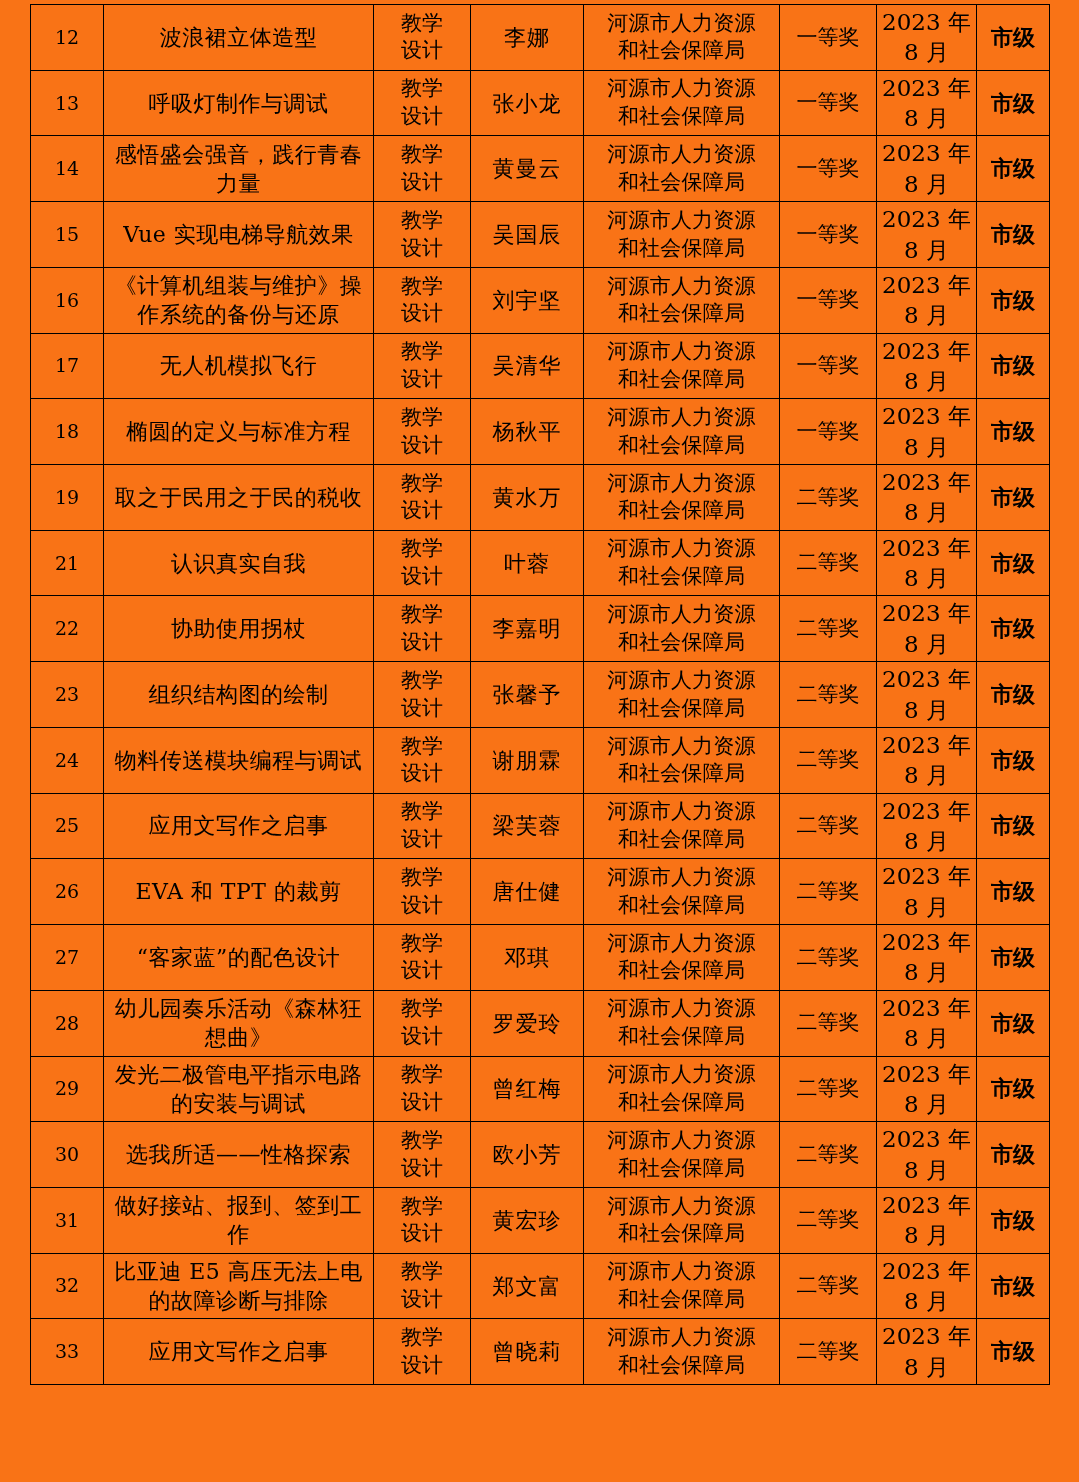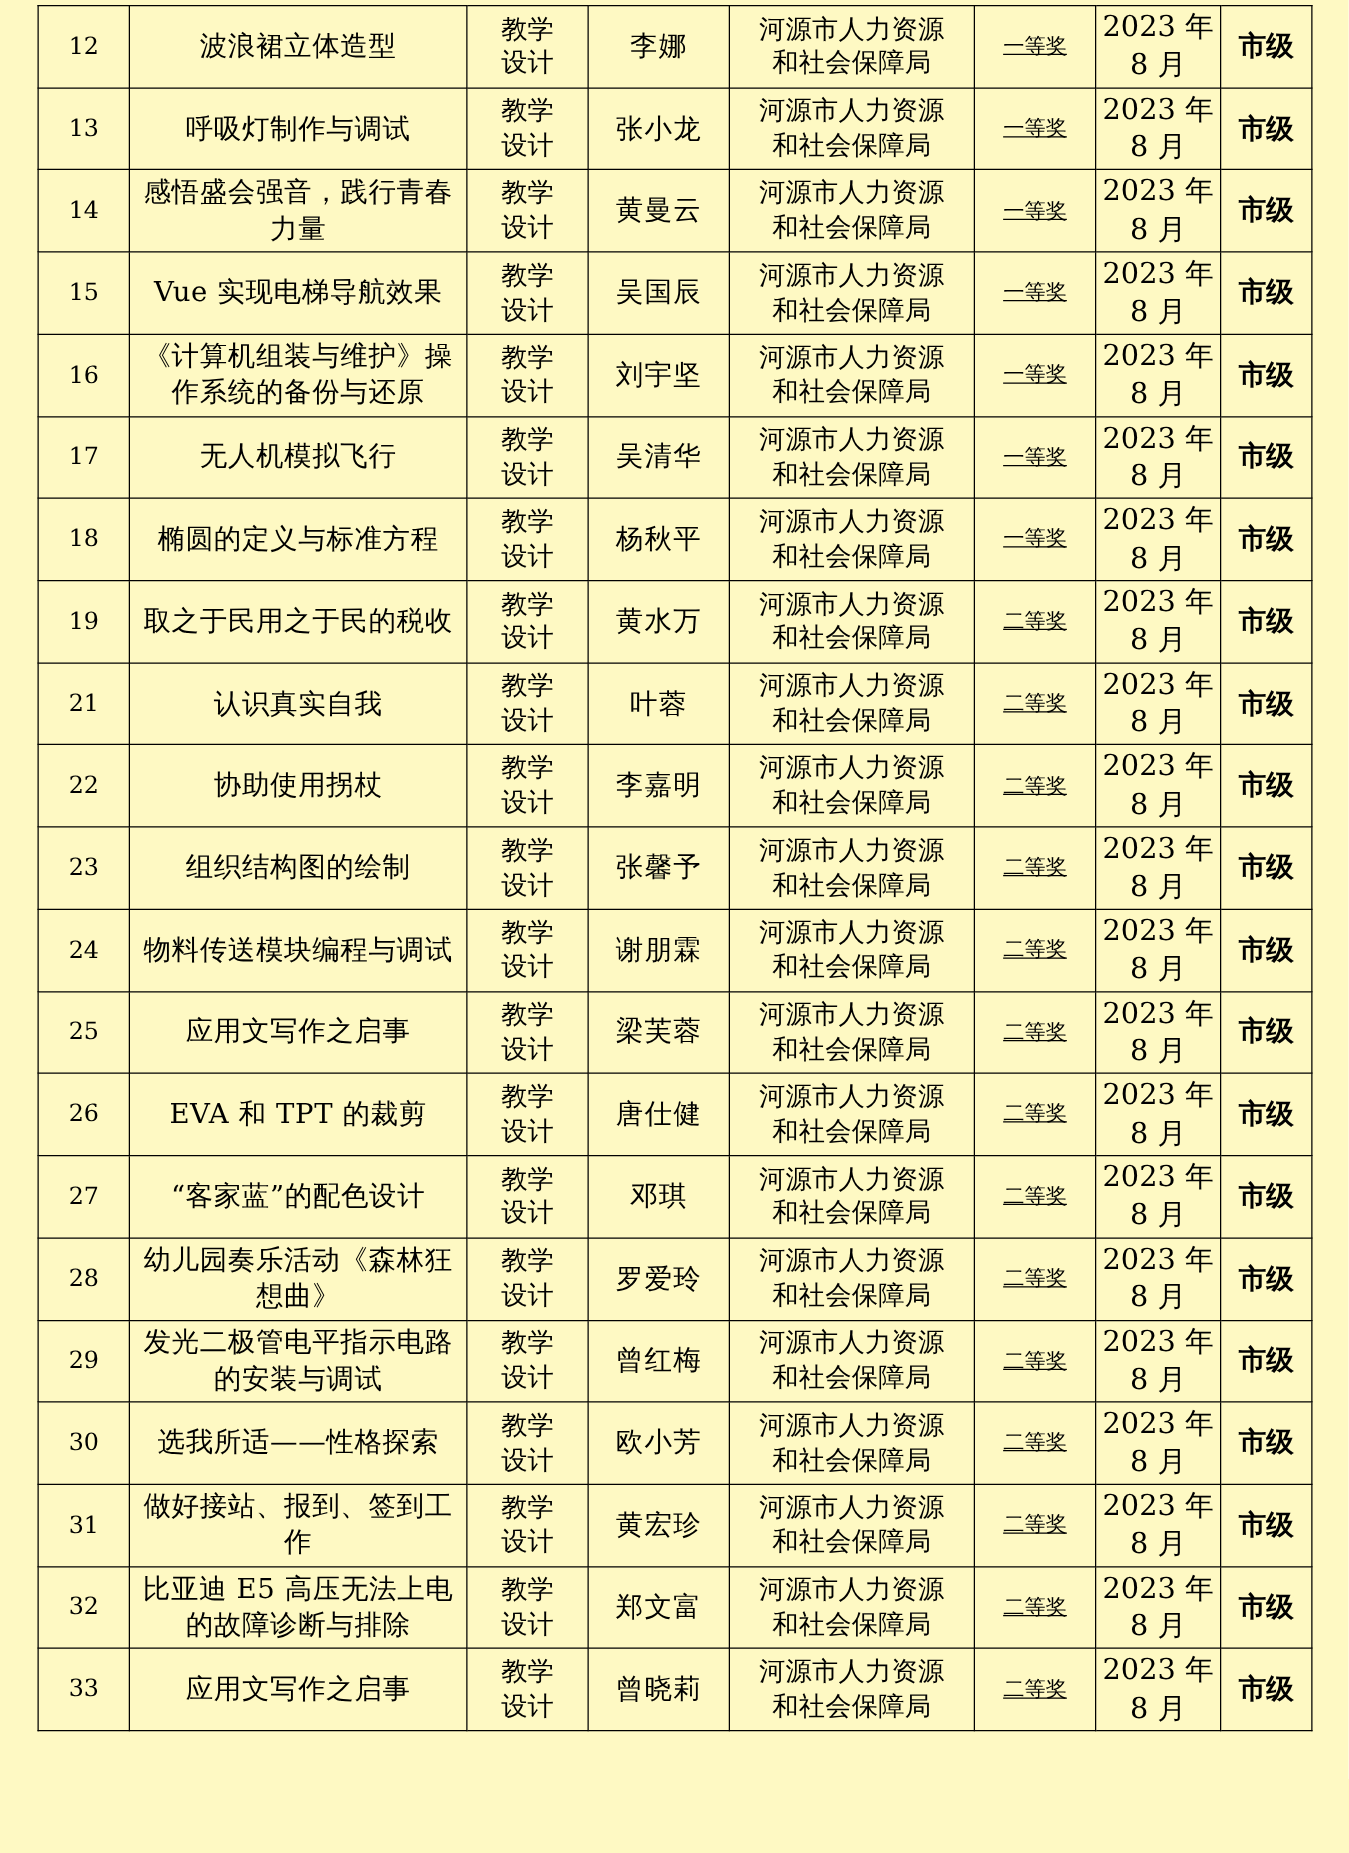--- a/index.html
+++ b/index.html
@@ -9,21 +9,21 @@
   }
   body {
     width: 1079px;
     font-family: "DejaVu Serif", "Liberation Serif", serif;
     color: #000000;
   }
   .page {
     width: 1079px;
     min-height: 1482px;
     position: relative;
-    background: #fef9c3;
+    background: #f97316;
     box-sizing: border-box;
     padding: 4px 30px 0 30px;
   }
   table.award-table {
     border-collapse: collapse;
     width: 1019px;
     table-layout: fixed;
   }
   table.award-table td {
     border: 1.5px solid #000;
@@ -59,22 +59,21 @@
   .cell-name {
     font-size: 22px;
     letter-spacing: 1px;
   }
   .cell-org {
     font-size: 21px;
     line-height: 1.3;
     letter-spacing: 0.2px;
   }
   .cell-award {
-    font-size: 17px;
-    text-decoration: underline;
+    font-size: 21px;
   }
   .cell-date {
     font-size: 23px;
     line-height: 1.3;
   }
   .cell-level {
     font-size: 22px;
     font-weight: bold;
   }
   .two-line { display: block; }

